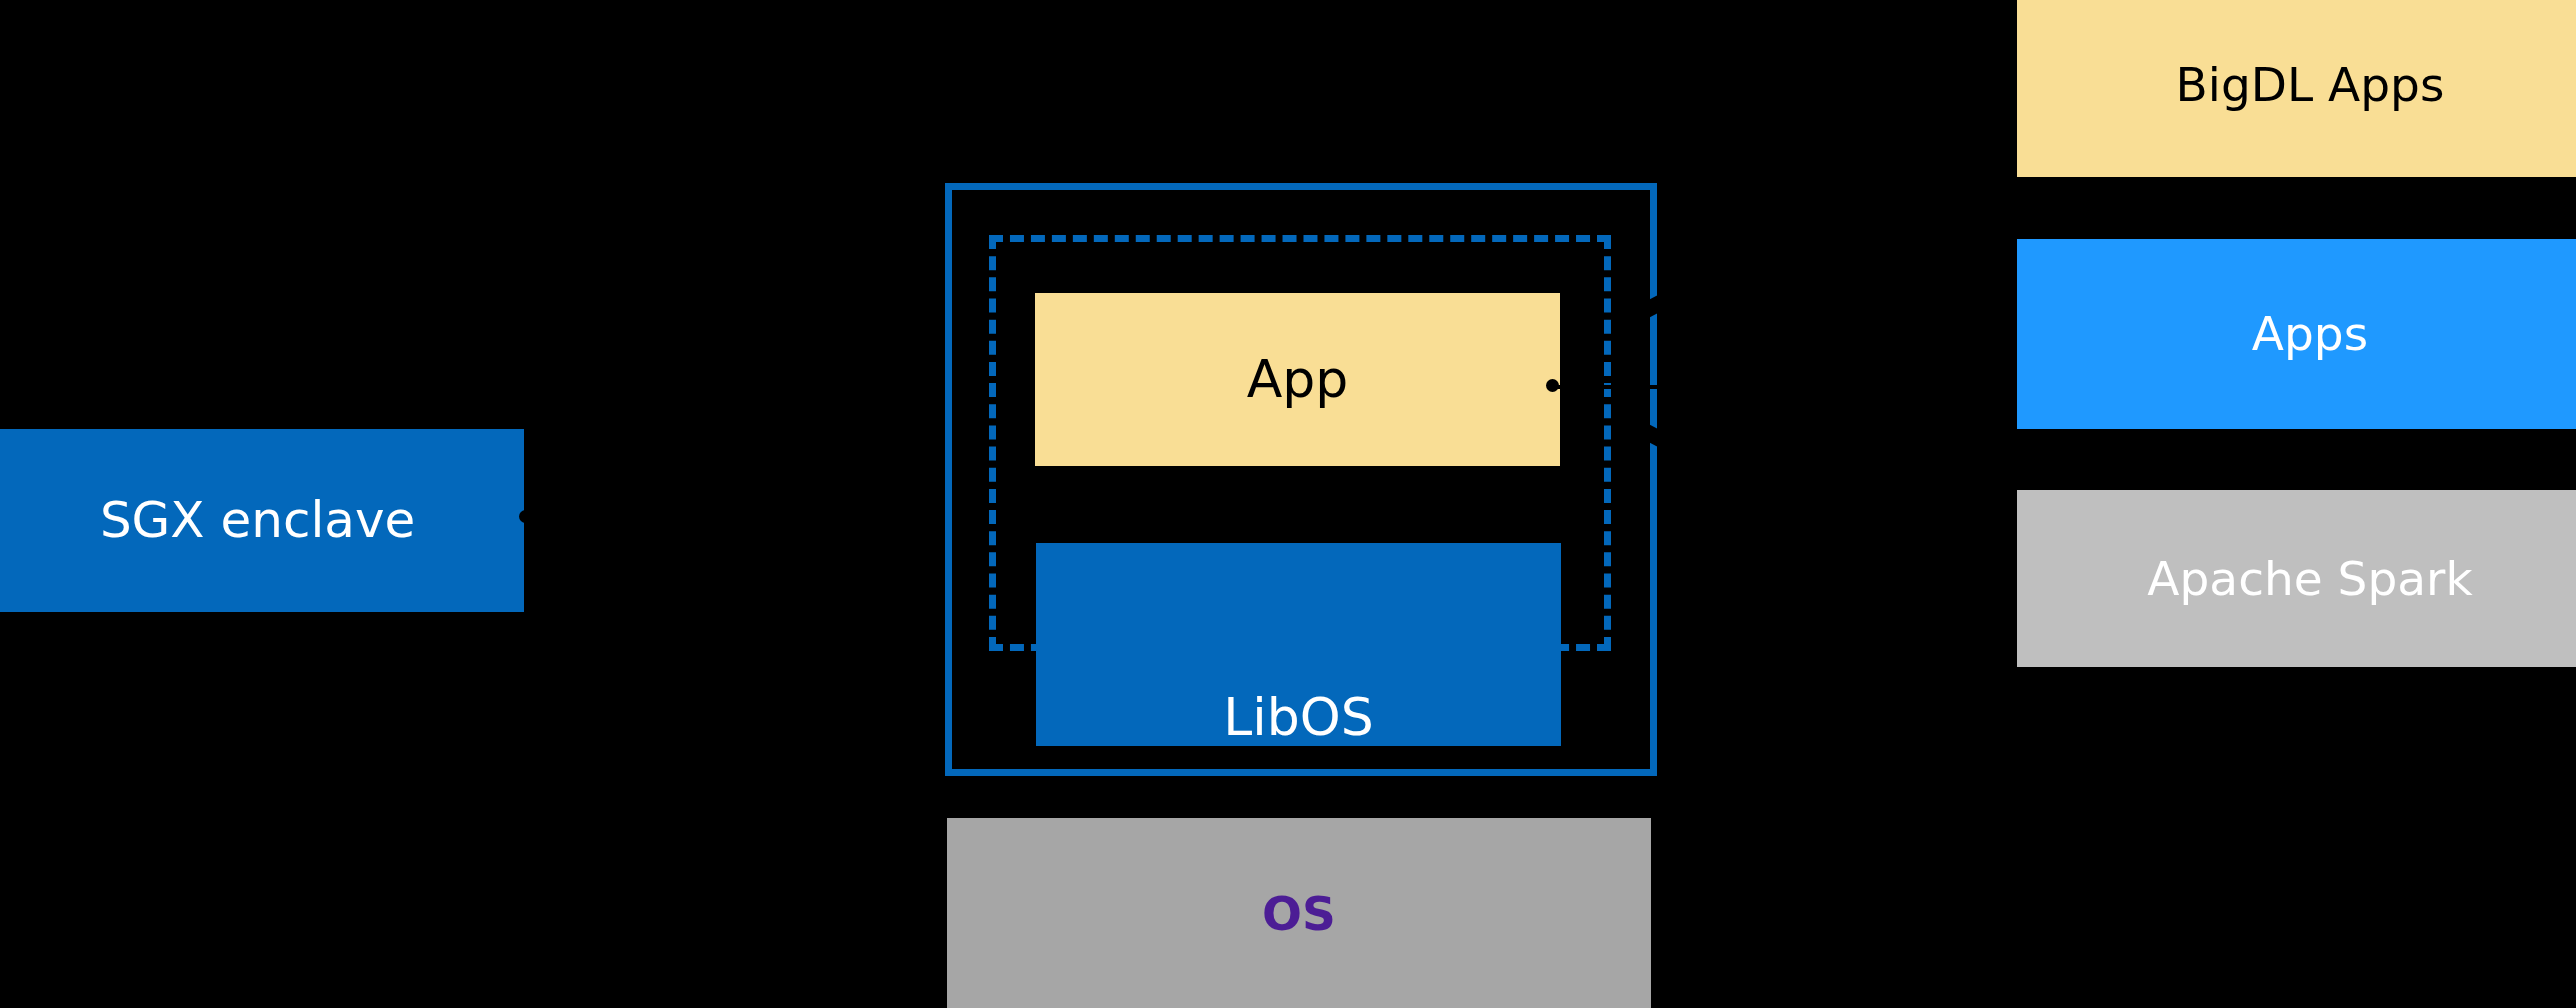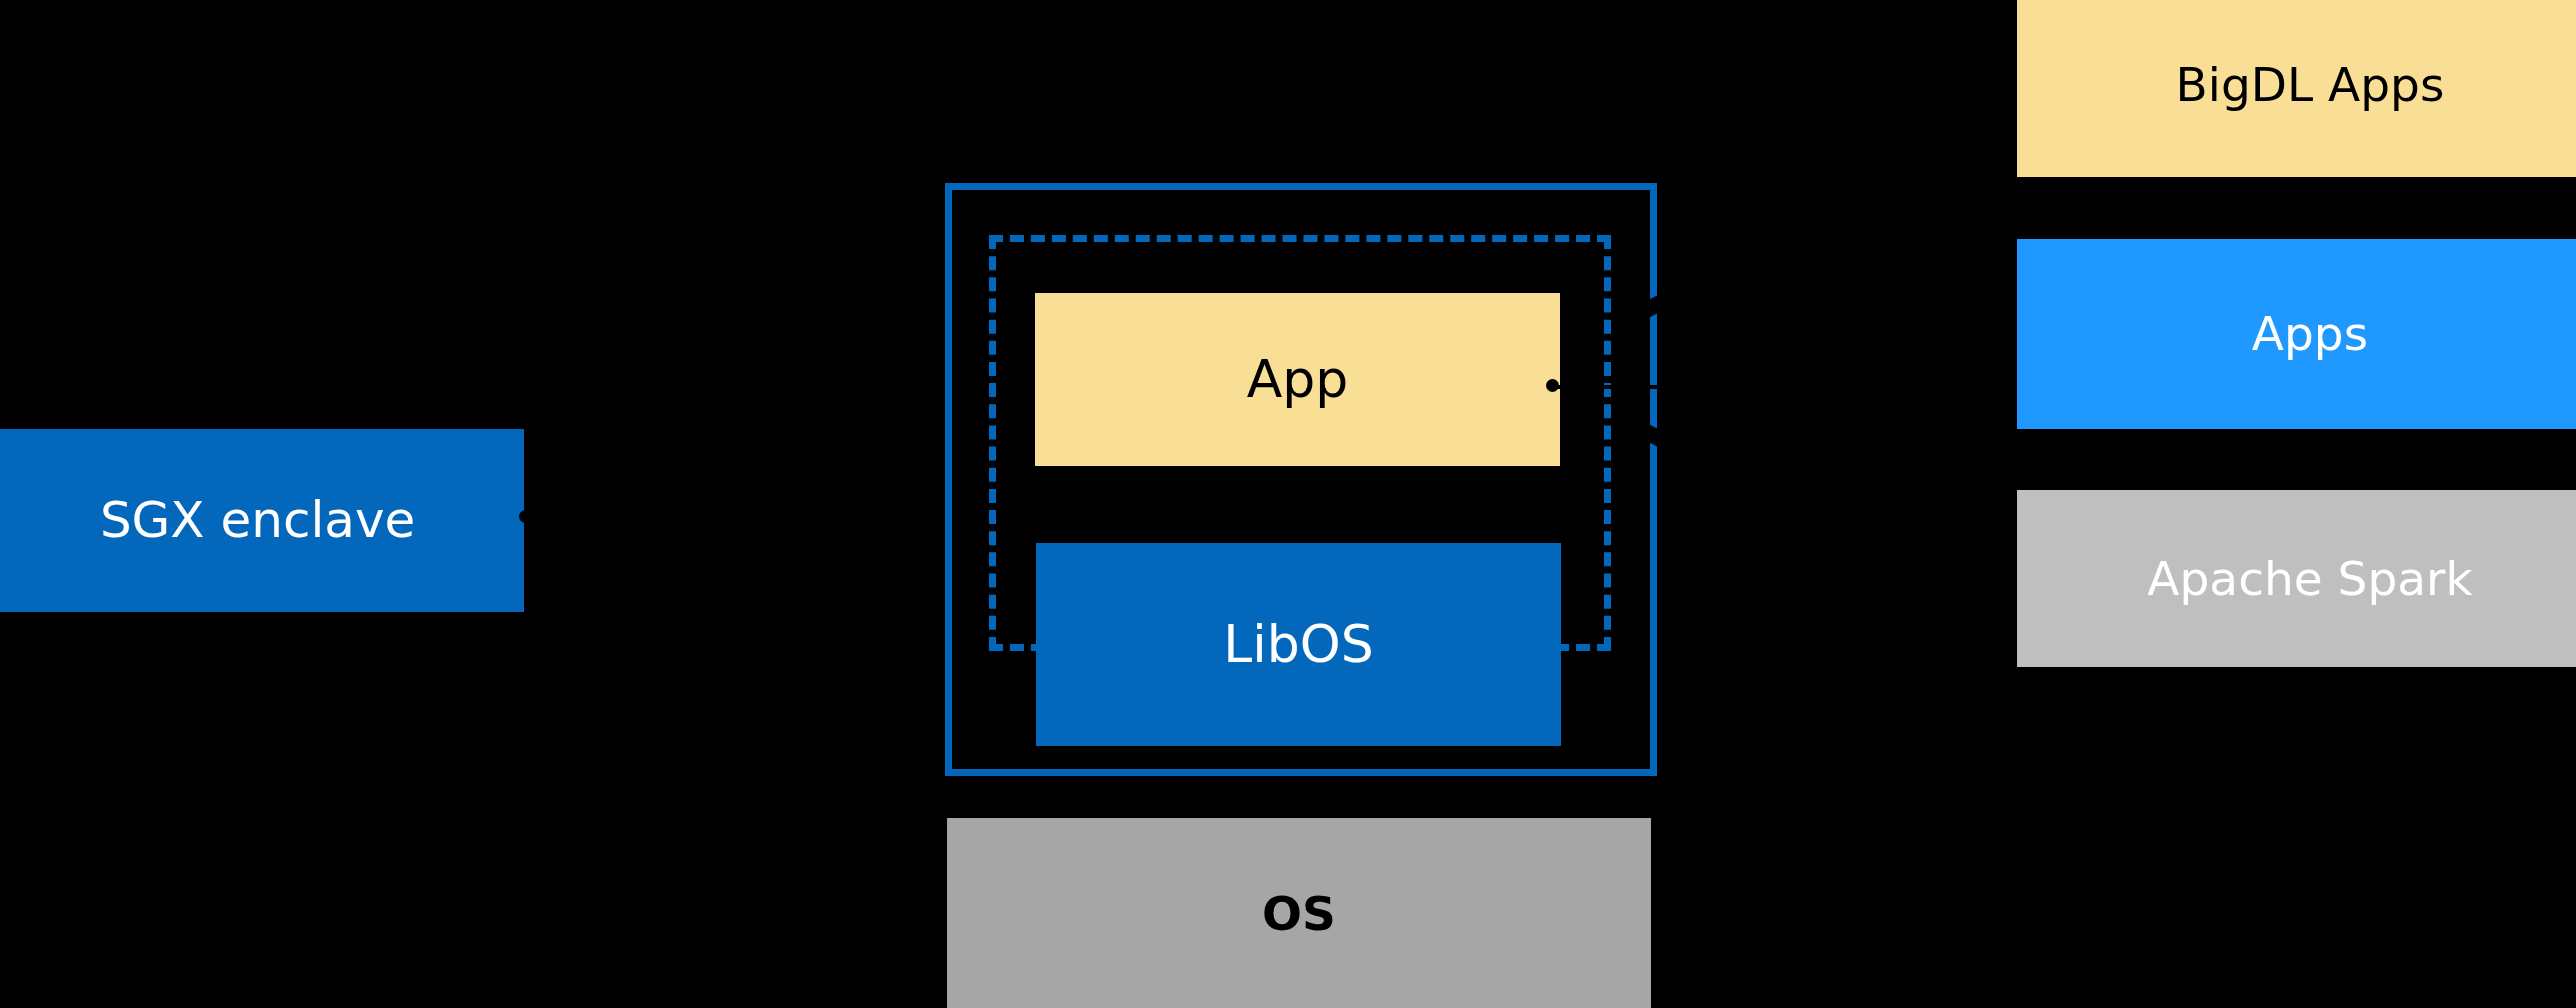--- a/index.html
+++ b/index.html
@@ -74,30 +74,31 @@
 
   
   #libos-box {
     left: 1036px;
     top: 543px;
     width: 525px;
     height: 203px;
     background: #0368BB;
     color: #FFFFFF;
     font-size: 52px;
+    align-items: flex-end;
   }
 
   
   #os-box {
     left: 947px;
     top: 818px;
     width: 704px;
     height: 191px;
     background: #A6A6A6;
-    color: #000000;
+    color: #4c1d95;
     font-size: 47px;
     font-weight: bold;
   }
 
   
   #user-apps-box {
     left: 2017px;
     top: -6.7px;
     width: 586px;
     height: 184px;

